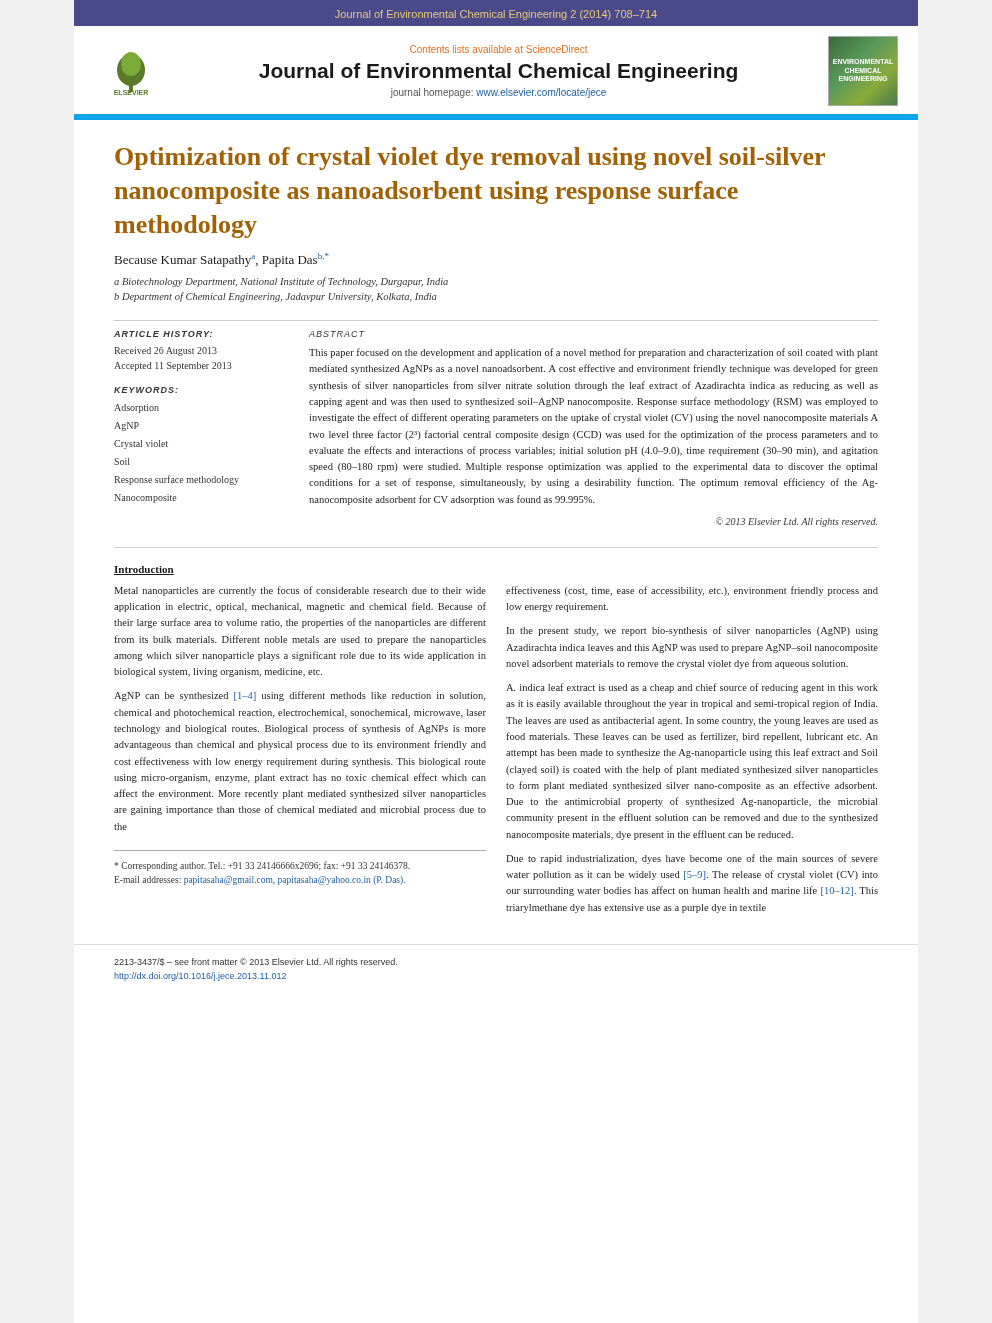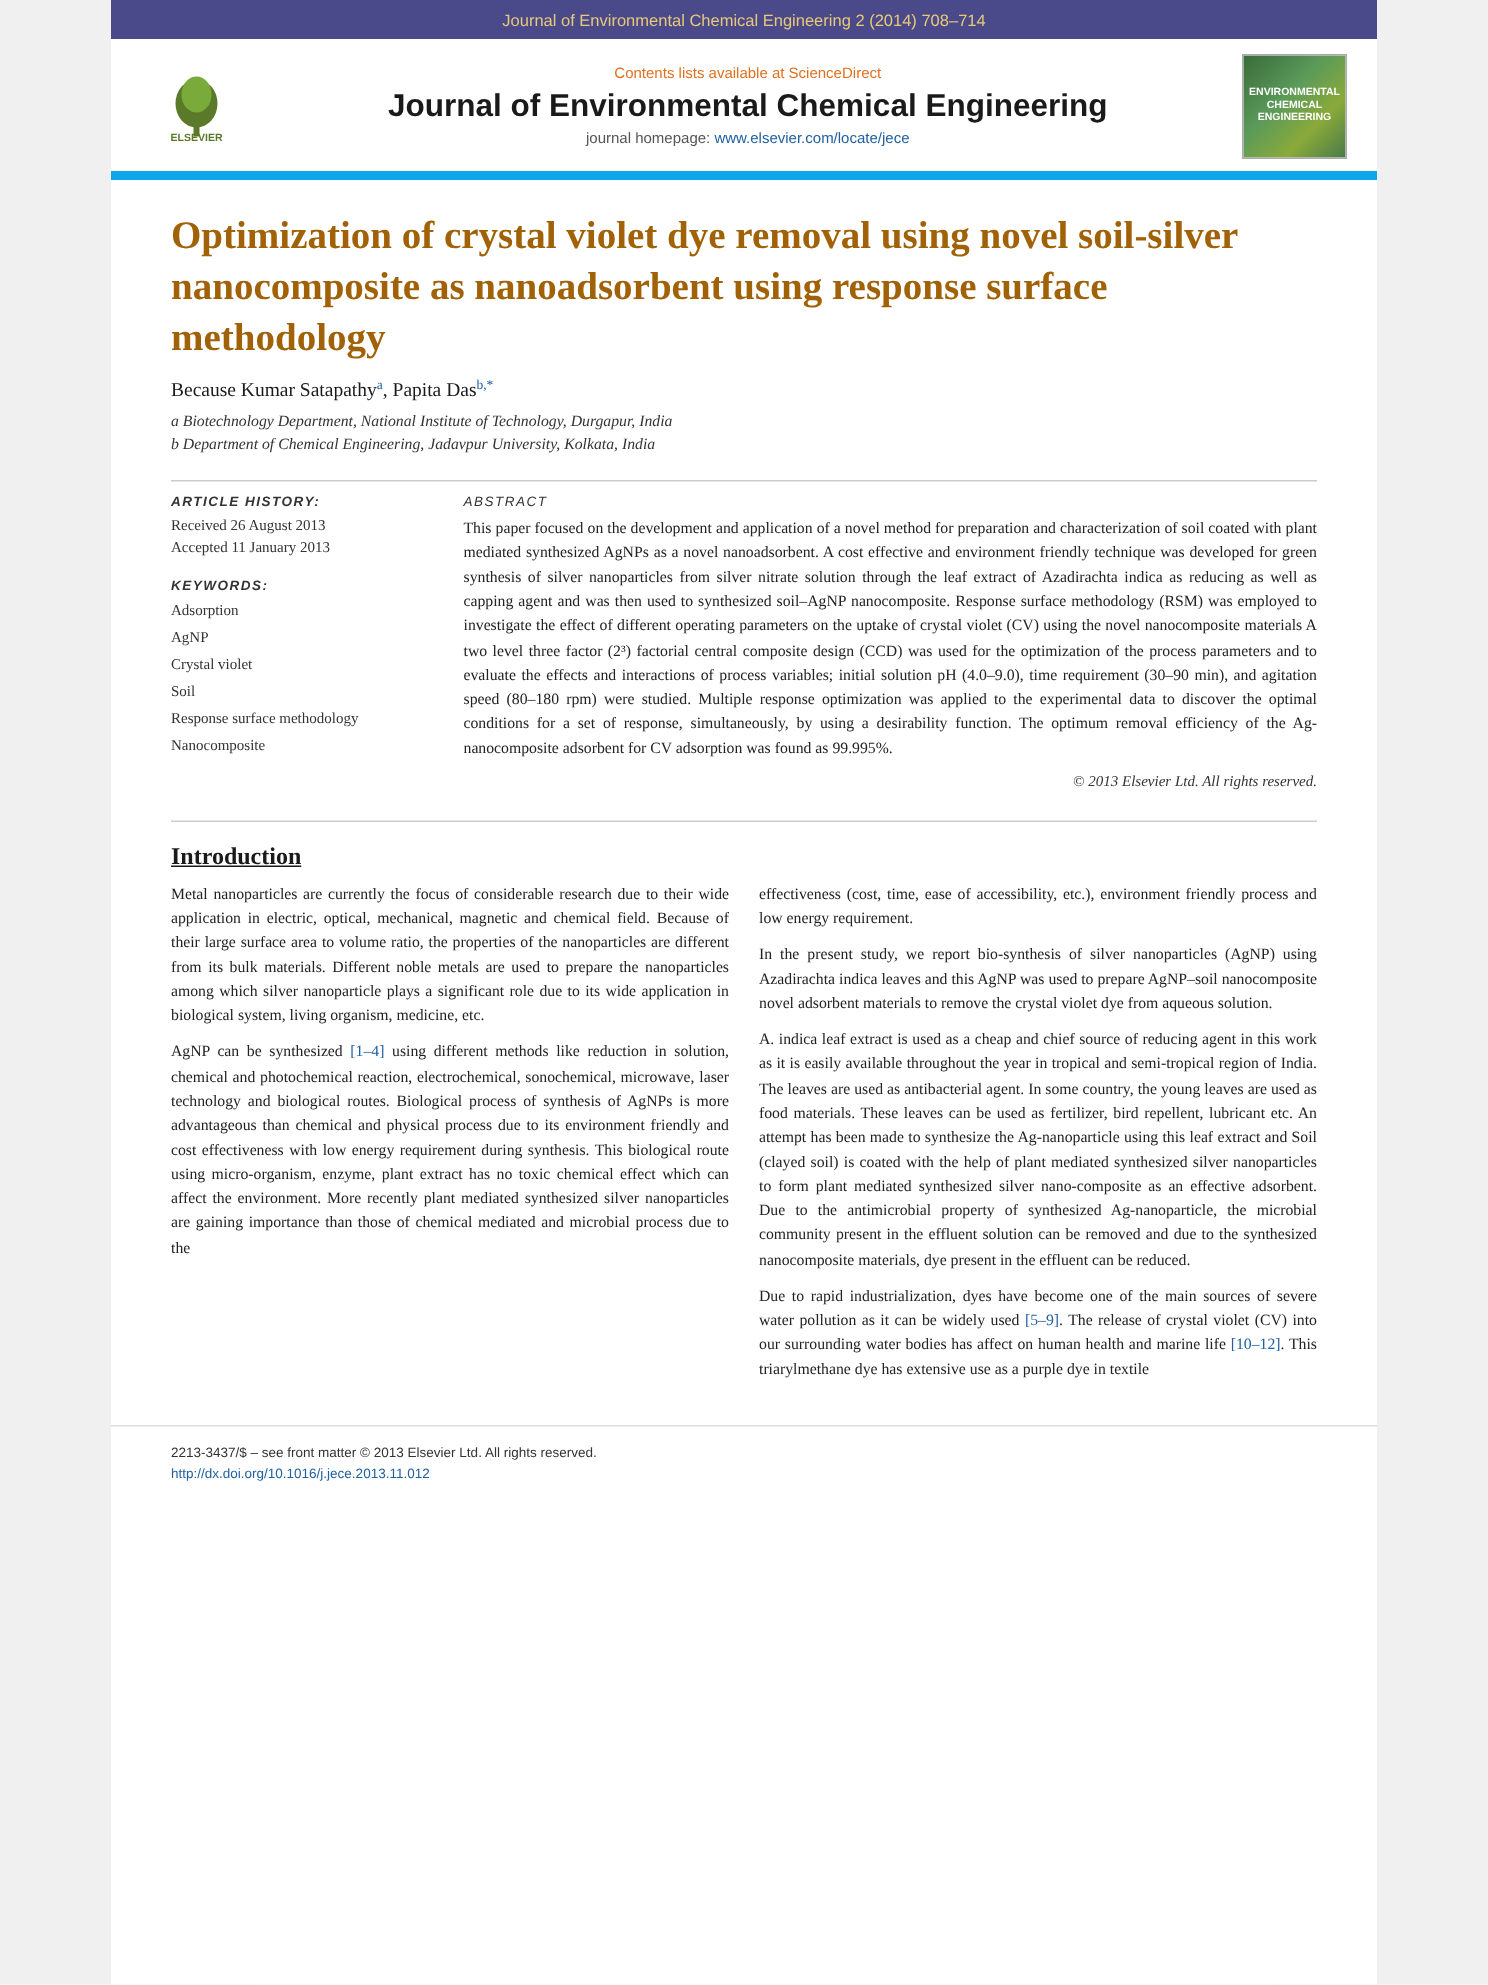--- a/index.html
+++ b/index.html
@@ -172,21 +172,21 @@
       font-size: 10px;
       color: #333;
       text-align: right;
       margin-top: 8px;
       font-style: italic;
     }
     .body-content {
       padding: 10px 40px 20px 40px;
     }
     .section-heading {
-      font-size: 16px;
+      font-size: 11px;
       font-weight: bold;
       color: #1a1a1a;
       text-decoration: underline;
       margin-bottom: 8px;
       margin-top: 5px;
     }
     .body-two-col {
       display: flex;
       gap: 20px;
     }
@@ -288,21 +288,21 @@
     </div>
 
     <hr class="divider">
 
     <div class="two-column">
 
       <div class="article-info">
         <div class="article-info-section">
           <h4>Article history:</h4>
           <p>Received 26 August 2013</p>
-          <p>Accepted 11 January 2013</p>
+          <p>Accepted 11 September 2013</p>
         </div>
         <div class="article-info-section">
           <h4>Keywords:</h4>
           <div class="keywords-list">
             <div>Adsorption</div>
             <div>AgNP</div>
             <div>Crystal violet</div>
             <div>Soil</div>
             <div>Response surface methodology</div>
             <div>Nanocomposite</div>
@@ -321,20 +321,27 @@
   <hr class="divider" style="margin: 0 40px;">
 
   <div class="body-content">
     <h2 class="section-heading">Introduction</h2>
 
     <div class="body-two-col">
       <div class="body-col">
         <p class="body-text">Metal nanoparticles are currently the focus of considerable research due to their wide application in electric, optical, mechanical, magnetic and chemical field. Because of their large surface area to volume ratio, the properties of the nanoparticles are different from its bulk materials. Different noble metals are used to prepare the nanoparticles among which silver nanoparticle plays a significant role due to its wide application in biological system, living organism, medicine, etc.</p>
         <p class="body-text">AgNP can be synthesized <span style="color:#2060a0;">[1–4]</span> using different methods like reduction in solution, chemical and photochemical reaction, electrochemical, sonochemical, microwave, laser technology and biological routes. Biological process of synthesis of AgNPs is more advantageous than chemical and physical process due to its environment friendly and cost effectiveness with low energy requirement during synthesis. This biological route using micro-organism, enzyme, plant extract has no toxic chemical effect which can affect the environment. More recently plant mediated synthesized silver nanoparticles are gaining importance than those of chemical mediated and microbial process due to the</p>
 
+        <div class="footnote-section">
+          <p class="footnote-text">* Corresponding author. Tel.: +91 33 24146666x2696; fax: +91 33 24146378.</p>
+          <p class="footnote-text">
+            <span>E-mail addresses:</span>
+            <span style="color:#2060a0;">papitasaha@gmail.com, papitasaha@yahoo.co.in (P. Das).</span>
+          </p>
+        </div>
       </div>
 
       <div class="body-col">
         <p class="body-text">effectiveness (cost, time, ease of accessibility, etc.), environment friendly process and low energy requirement.</p>
         <p class="body-text">In the present study, we report bio-synthesis of silver nanoparticles (AgNP) using Azadirachta indica leaves and this AgNP was used to prepare AgNP–soil nanocomposite novel adsorbent materials to remove the crystal violet dye from aqueous solution.</p>
         <p class="body-text">A. indica leaf extract is used as a cheap and chief source of reducing agent in this work as it is easily available throughout the year in tropical and semi-tropical region of India. The leaves are used as antibacterial agent. In some country, the young leaves are used as food materials. These leaves can be used as fertilizer, bird repellent, lubricant etc. An attempt has been made to synthesize the Ag-nanoparticle using this leaf extract and Soil (clayed soil) is coated with the help of plant mediated synthesized silver nanoparticles to form plant mediated synthesized silver nano-composite as an effective adsorbent. Due to the antimicrobial property of synthesized Ag-nanoparticle, the microbial community present in the effluent solution can be removed and due to the synthesized nanocomposite materials, dye present in the effluent can be reduced.</p>
         <p class="body-text">Due to rapid industrialization, dyes have become one of the main sources of severe water pollution as it can be widely used <span style="color:#2060a0;">[5–9]</span>. The release of crystal violet (CV) into our surrounding water bodies has affect on human health and marine life <span style="color:#2060a0;">[10–12]</span>. This triarylmethane dye has extensive use as a purple dye in textile</p>
       </div>
     </div>
   </div>

